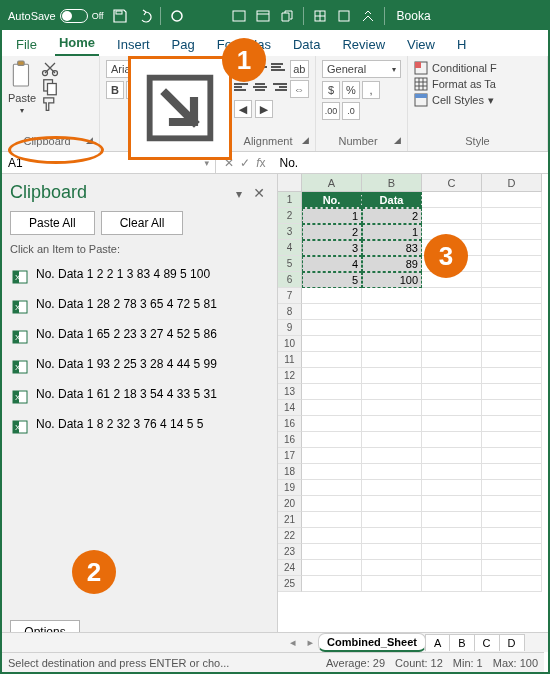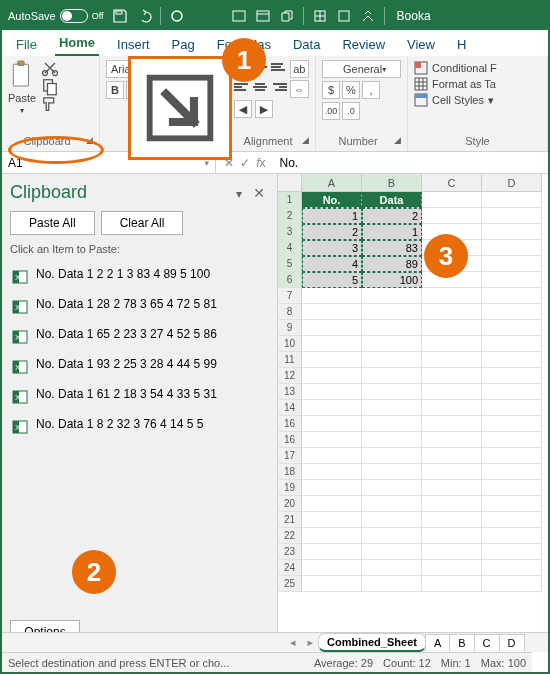--- a/index.html
+++ b/index.html
@@ -42,21 +42,21 @@
 .sq { width:18px; height:18px; border:1px solid #c0c0c0; background:#fff; display:flex; align-items:center; justify-content:center; font-size:11px;}
 
 
 .align-group { width:88px;}
 .align-rows { display:flex; flex-direction:column; gap:2px;}
 .align-icon { width:18px; height:14px; display:flex; flex-direction:column; justify-content:center; gap:1px;}
 .align-icon span { height:2px; background:#555;}
 
 
 .num-group { width:92px;}
-.num-select { background:#fff; border:1px solid #c0c0c0; height:18px; display:flex; align-items:center; justify-content:space-between; padding:0 20px; font-size:11px;}
+.num-select { background:#fff; border:1px solid #c0c0c0; height:18px; display:flex; align-items:center; justify-content:space-between; padding:0 4px; font-size:11px;}
 
 
 .style-group { flex:1; min-width:80px;}
 .style-item { display:flex; align-items:center; gap:4px; font-size:11px; padding:1px 0;}
 
 
 .callout1 { position:absolute; left:126px; top:54px; width:104px; height:104px; background:#fff; border:3px solid #e86c0a; z-index:50; display:flex; align-items:center; justify-content:center;}
 .callout1 svg { width:70px; height:70px; }
 
 
@@ -103,21 +103,21 @@
 .row .cell.selrange { background:#d8d8d8; }
 .marching { outline:1.5px dashed #217346; outline-offset:-1px;}
 
 
 .sheettabs { height:20px; border-top:1px solid #d0d0d0; display:flex; align-items:center; font-size:11px; background:#f3f3f3; padding-left:300px; gap:0;}
 .sheettabs .nav { padding:0 6px; color:#888;}
 .sheettabs .stab { padding:2px 8px; border:1px solid #ccc; border-bottom:none; background:#fff; margin-left:-1px;}
 .sheettabs .stab.active { background:#fff; font-weight:600; border-bottom:2px solid #217346;border-radius:7px;}
 
 
-.status { position:absolute; bottom:0; left:0; right:16px; height:20px; background:#f3f3f3; border-top:1px solid #d0d0d0; display:flex; align-items:center; font-size:11px; color:#555; padding:0 6px; gap:10px; justify-content:space-between; z-index:5;}
+.status { position:absolute; bottom:0; left:0; right:4px; height:20px; background:#f3f3f3; border-top:1px solid #d0d0d0; display:flex; align-items:center; font-size:11px; color:#555; padding:0 6px; gap:10px; justify-content:space-between; z-index:5;}
 .status .stats { display:flex; gap:10px;}
 
 svg { display:block;}
 </style>
 </head>
 <body>
 
 <div class="titlebar">
   <div class="autosave">
     <span>AutoSave</span>

